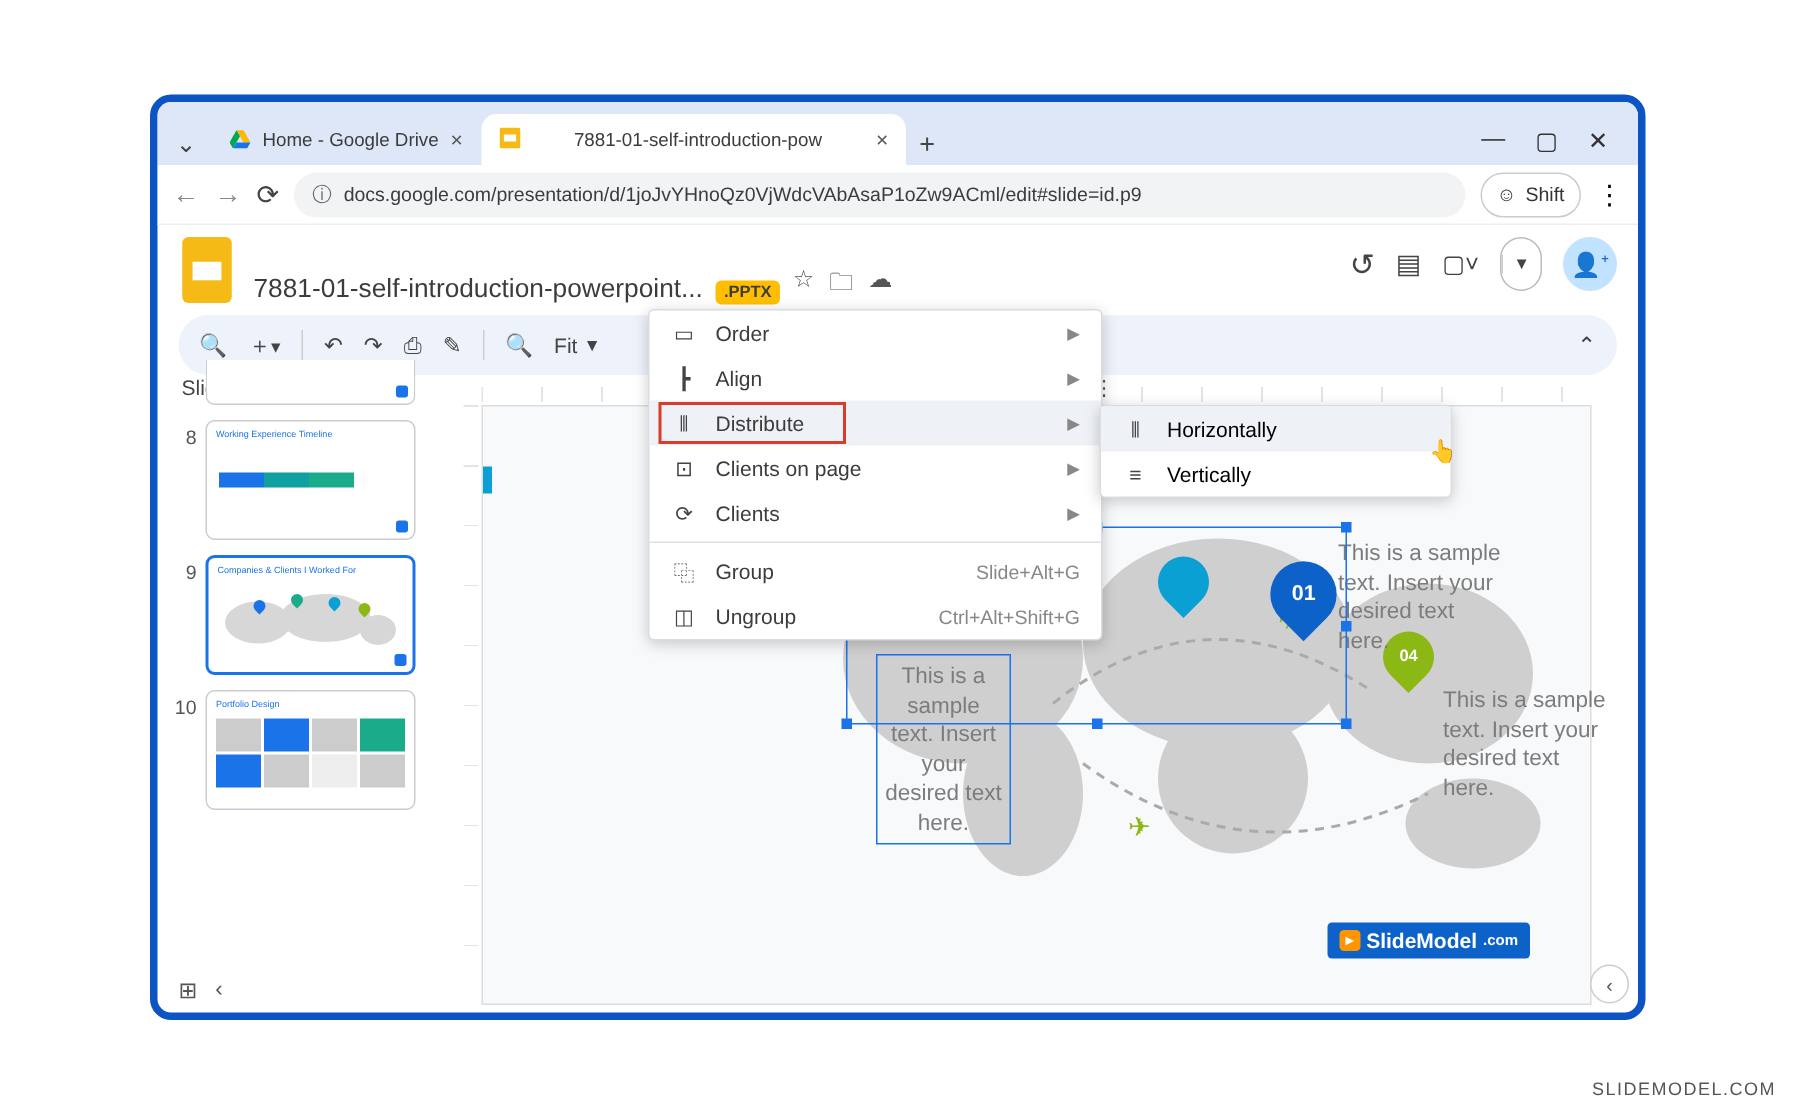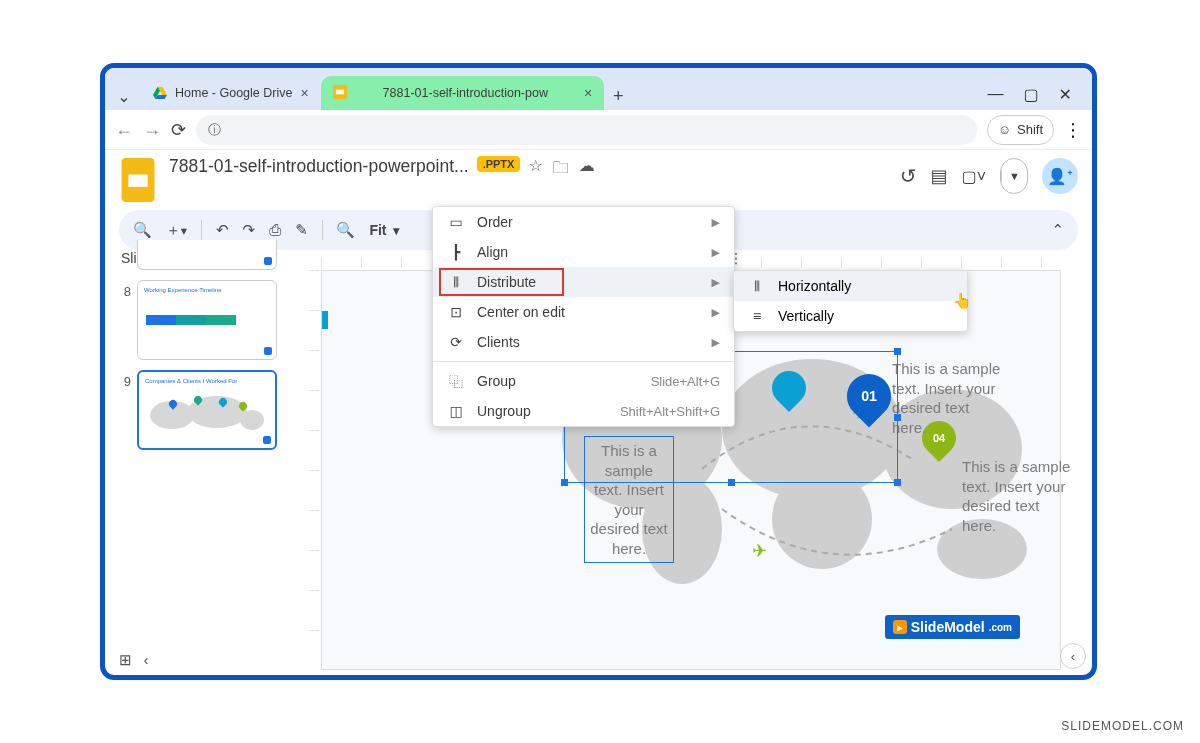--- a/index.html
+++ b/index.html
@@ -2,48 +2,48 @@
 <html><head>
 <meta charset="utf-8">
 <style>
   * { box-sizing: border-box; margin: 0; padding: 0; font-family: Arial, "Segoe UI", sans-serif; }
   html, body { width: 1200px; height: 743px; background: #fff; }
   .outer { position: absolute; left: 100px; top: 63px; width: 997px; height: 617px; border: 5px solid #0c53c3; border-radius: 14px; overflow: hidden; background: #fff; }
   
   .tabbar { height: 42px; background: #dde7f8; display: flex; align-items: flex-end; padding: 0 8px; }
   .tab-pre { width: 22px; height: 28px; display:flex; align-items:center; justify-content:center; color:#444; margin-right:6px; }
   .tab { height: 34px; display: flex; align-items: center; padding: 0 12px; font-size: 12.5px; color: #3c3c3c; border-radius: 10px 10px 0 0; gap: 8px; }
-  .tab.active { background: #86efac; gap: 36px; }
+  .tab.active { background: #ffffff; gap: 36px; }
   .tab .close { color: #555; font-size: 14px; }
   .newtab { width: 28px; height: 28px; display: flex; align-items: center; justify-content: center; color: #444; font-size: 18px; }
   .winctrls { margin-left: auto; display: flex; gap: 20px; padding-right: 12px; padding-bottom: 6px; color: #333; }
   .addrbar { height: 40px; background: #fff; display: flex; align-items: center; padding: 0 10px; border-bottom: 1px solid #eee; gap: 10px; }
   .navbtn { color: #888; font-size: 18px; }
   .addr { flex: 1; background: #f1f3f4; border-radius: 16px; height: 30px; display: flex; align-items: center; padding: 0 12px; font-size: 13px; color: #3c3c3c; gap: 8px; }
   .guest { border: 1px solid #ccc; border-radius: 16px; height: 30px; padding: 0 10px; display: flex; align-items: center; font-size: 13px; color: #333; gap: 6px; }
   
   .appheader { display: flex; padding: 6px 14px 0 14px; align-items: flex-start; gap: 12px; }
   .slideslogo { width: 38px; height: 48px; display:flex; align-items:center; justify-content:center; }
   .titlewrap { flex: 1; }
-  .titlerow { display: flex; align-items: flex-start; gap: 8px; }
+  .titlerow { display: flex; align-items: flex-end; gap: 8px; margin-top: 20px; }
   .doctitle { font-size: 17.5px; color: #3c3c3c; }
   .pptx { background: #ffbf00; color: #3c3c3c; font-size: 11px; font-weight: bold; padding: 2px 6px; border-radius: 4px; }
   .titleicons { color: #555; display: flex; gap: 10px; font-size: 16px; }
   .menubar { display: flex; gap: 4px; margin-top: 3px; font-size: 14px; color: #3c3c3c; }
   .menuitem { padding: 2px 6px; border-radius: 3px; }
   .menuitem.boxed { border: 2px solid #d93c2b; }
   .headerright { display: flex; align-items: center; gap: 14px; color: #444; padding-top: 2px; }
   .slideshow { border: 1px solid #bbb; border-radius: 20px; height: 36px; display: flex; align-items: center; }
   .slideshow .main { padding: 0 16px; font-size: 14px; }
   .slideshow .dd { border-left: 1px solid #ccc; width: 26px; text-align: center; font-size: 11px; }
   .sharebtn { width: 36px; height: 36px; background: #c1e3ff; border-radius: 50%; display:flex; align-items:center; justify-content:center; color:#1967d2; font-size:16px; }
   
   .toolbar { margin: 6px 14px 0 14px; background: #eef3fb; border-radius: 22px; height: 40px; display: flex; align-items: center; padding: 0 14px; gap: 14px; color: #444; font-size: 15px; }
   .tbsep { width: 1px; height: 20px; background: #ccc; }
-  .zoom { font-size: 14px; display:flex; align-items:center; gap:4px;font-weight:bold; }
+  .zoom { font-size: 14px; display:flex; align-items:center; gap:4px; }
   .expand { margin-left: auto; }
   
   .main { position: absolute; top: 182px; left: 0; right: 0; bottom: 0; }
   .thumbs { position: absolute; left: 10px; top: 0; width: 190px; bottom: 30px; }
   .thumb { display: flex; margin-bottom: 10px; }
   .thumb .num { width: 22px; text-align: right; padding-right: 6px; font-size: 13px; color: #555; padding-top: 4px; }
   .thumb .preview { width: 140px; height: 80px; background: #fff; border: 1px solid #ccc; border-radius: 6px; position: relative; overflow: hidden; }
   .thumb.current .preview { border: 2px solid #1a73e8; }
   .bottomctrls { position: absolute; bottom: 6px; left: 14px; display: flex; gap: 12px; color: #555; font-size: 15px; }
   .canvas { position: absolute; left: 216px; top: 20px; width: 740px; height: 400px; background: #f7f9fb; border: 1px solid #ddd; }
@@ -113,20 +113,21 @@
       <span>✕</span>
     </div>
   </div>
 
   <div class="addrbar">
     <span class="navbtn">←</span>
     <span class="navbtn">→</span>
     <span class="navbtn" style="color:#444">⟳</span>
     <div class="addr">
       <span style="color:#666">ⓘ</span>
+      <span>docs.google.com/presentation/d/1joJvYHnoQz0VjWdcVAbAsaP1oZw9ACml/edit#slide=id.p9</span>
     </div>
     <div class="guest">
       <span>☺</span>
       <span>Shift</span>
     </div>
     <span style="font-size:18px;">⋮</span>
   </div>
 
   <div class="appheader">
     <div class="slideslogo">
@@ -188,38 +189,38 @@
         <span>Align</span>
         <span class="arrow">▶</span>
       </div>
     <div class="ddrow boxed" style="background:#eef1f5">
         <span class="ic">⦀</span>
         <span>Distribute</span>
         <span class="arrow">▶</span>
       </div>
     <div class="ddrow">
         <span class="ic">⊡</span>
-        <span>Center on edit</span>
+        <span>Clients on page</span>
         <span class="arrow">▶</span>
       </div>
     <div class="ddrow">
         <span class="ic">⟳</span>
         <span>Clients</span>
         <span class="arrow">▶</span>
       </div>
     <div class="ddsep"></div>
     <div class="ddrow">
         <span class="ic">⿻</span>
         <span>Group</span>
         <span class="shortcut">Slide+Alt+G</span>
       </div>
     <div class="ddrow">
         <span class="ic">◫</span>
         <span>Ungroup</span>
-        <span class="shortcut">Shift+Alt+Shift+G</span>
+        <span class="shortcut">Ctrl+Alt+Shift+G</span>
       </div>
   </div>
 
   <div class="submenu">
     <div class="ddrow">
         <span class="ic">⦀</span>
         <span>Horizontally</span>
       </div>
     <div class="ddrow">
         <span class="ic">≡</span>
@@ -254,20 +255,34 @@
           <svg style="position:absolute;left:8px;top:18px" width="120" height="50" viewBox="0 0 120 50">
               <ellipse cx="25" cy="25" rx="22" ry="14" fill="#d7d7d7"></ellipse>
               <ellipse cx="70" cy="22" rx="30" ry="16" fill="#d7d7d7"></ellipse>
               <ellipse cx="105" cy="30" rx="12" ry="10" fill="#d7d7d7"></ellipse>
             </svg>
           <div style="position:absolute;left:30px;top:28px;width:8px;height:8px;background:#1a73e8;border-radius:50% 50% 50% 0;transform:rotate(-45deg)"></div>
           <div style="position:absolute;left:55px;top:24px;width:8px;height:8px;background:#1aab8a;border-radius:50% 50% 50% 0;transform:rotate(-45deg)"></div>
           <div style="position:absolute;left:80px;top:26px;width:8px;height:8px;background:#0aa0d4;border-radius:50% 50% 50% 0;transform:rotate(-45deg)"></div>
           <div style="position:absolute;left:100px;top:30px;width:8px;height:8px;background:#8cb816;border-radius:50% 50% 50% 0;transform:rotate(-45deg)"></div>
           <span class="tdot"></span>
+        </div>
+      </div>
+      <div class="thumb">
+        <div class="num">10</div>
+        <div class="preview">
+          <div style="position:absolute;left:6px;top:6px;font-size:6px;color:#1a73e8">Portfolio Design</div>
+          <div style="position:absolute;left:6px;top:18px;width:30px;height:22px;background:#ccc"></div>
+          <div style="position:absolute;left:38px;top:18px;width:30px;height:22px;background:#1a73e8"></div>
+          <div style="position:absolute;left:70px;top:18px;width:30px;height:22px;background:#ccc"></div>
+          <div style="position:absolute;left:102px;top:18px;width:30px;height:22px;background:#1aab8a"></div>
+          <div style="position:absolute;left:6px;top:42px;width:30px;height:22px;background:#1a73e8"></div>
+          <div style="position:absolute;left:38px;top:42px;width:30px;height:22px;background:#ccc"></div>
+          <div style="position:absolute;left:70px;top:42px;width:30px;height:22px;background:#eee"></div>
+          <div style="position:absolute;left:102px;top:42px;width:30px;height:22px;background:#ccc"></div>
         </div>
       </div>
     </div>
     <div class="bottomctrls">
       <span>⊞</span>
       <span>‹</span>
     </div>
 
     <div class="ruler-h"></div>
     <div class="ruler-v"></div>

